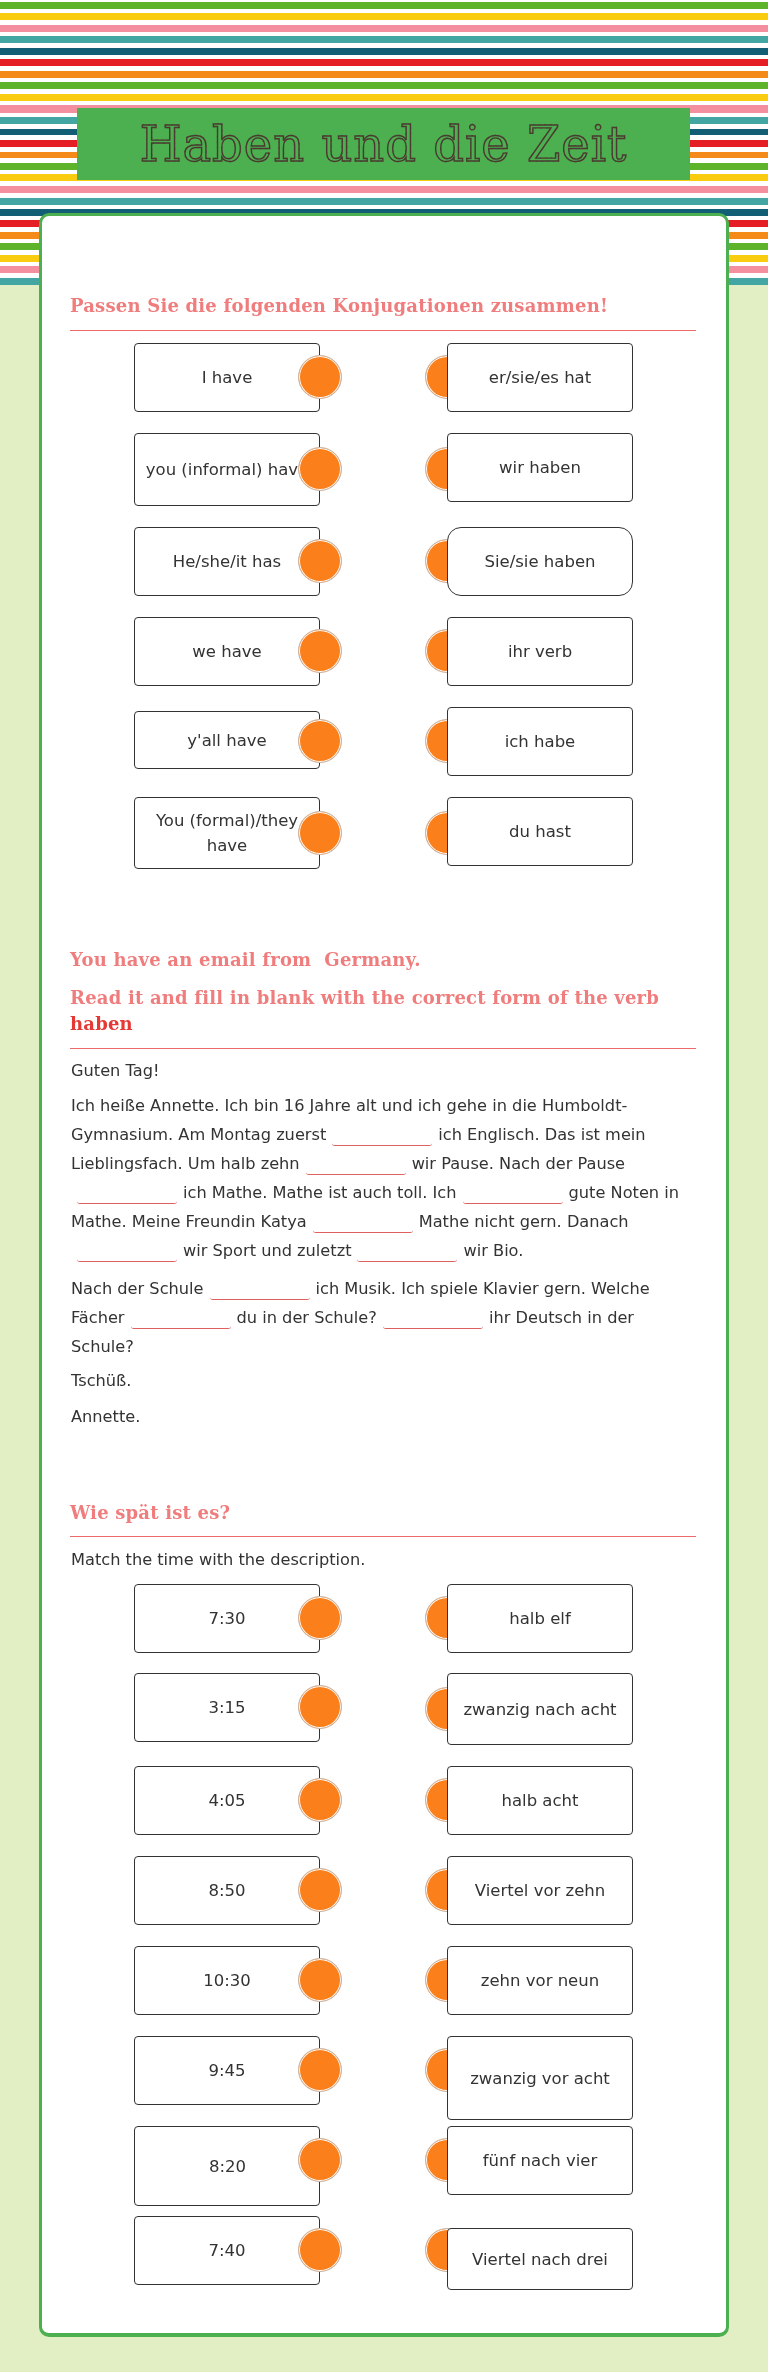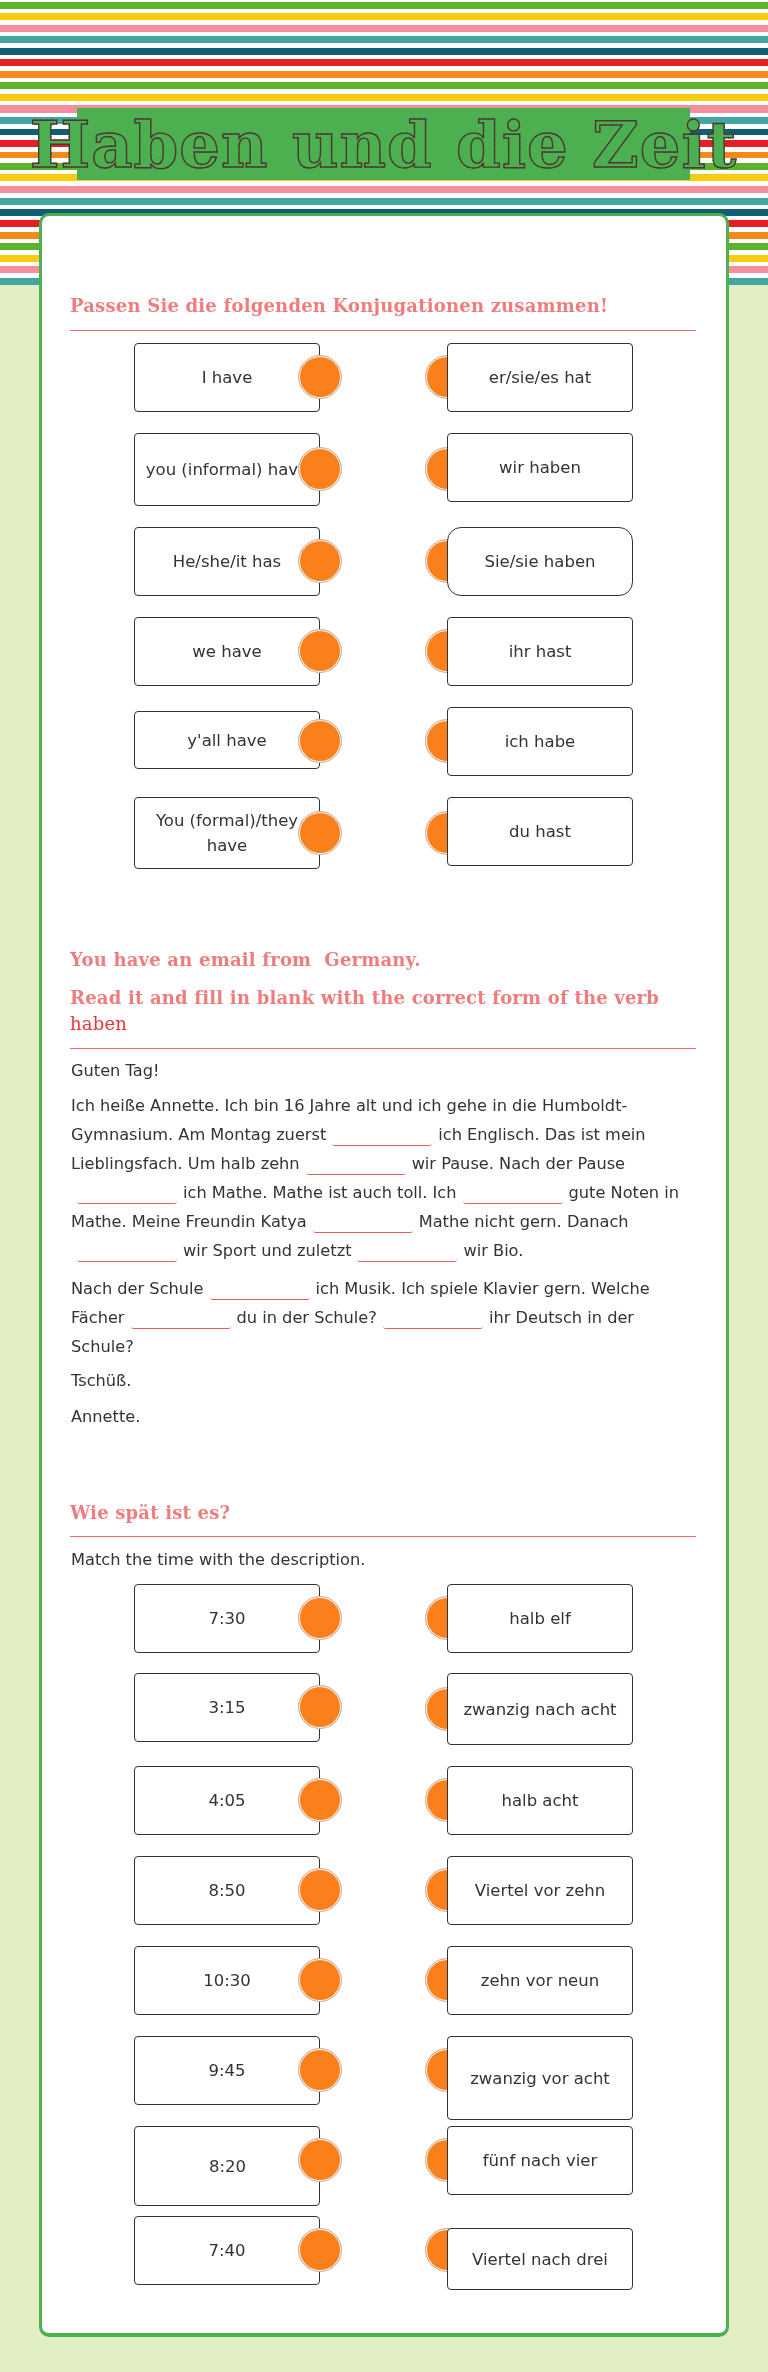--- a/index.html
+++ b/index.html
@@ -24,21 +24,21 @@
       #e51d24 59.5px, #e51d24 66.5px, #ffffff 66.5px, #ffffff 71px,
       #f48a1a 71px, #f48a1a 78px, #ffffff 78px, #ffffff 80.5px);
   }
   .banner {
     position: absolute; left: 77px; top: 108px; width: 613px; height: 72px;
     background: #4caf50;
     display: flex; align-items: center; justify-content: center;
   }
   .banner-title {
     font-family: "DejaVu Serif", serif;
-    font-size: 64px; font-weight: bold;
+    font-size: 48px; font-weight: normal;
     color: #4caf50;
     -webkit-text-stroke: 1.4px #4a3a30;
     letter-spacing: 1px;
     white-space: nowrap;
     background: repeating-linear-gradient(135deg, #5a4636 0 1px, transparent 1px 4px);
     -webkit-background-clip: text;
   }
   .card {
     position: absolute; left: 39px; top: 213px; width: 690px; height: 2124px;
     background: #fff;
@@ -47,21 +47,21 @@
     border-radius: 10px;
   }
   .heading {
     position: absolute; left: 70px; width: 626px;
     font-family: "DejaVu Serif", serif;
     color: #f07d7d;
     font-size: 18px;
     line-height: 26px;
     letter-spacing: 0.2px;
   }
-  .heading strong { color: #e53935; font-weight: normal; }
+  .heading strong { color: #e53935; font-weight: bold; }
   .rule {
     position: absolute; left: 70px; width: 626px; height: 0;
     border-top: 1.5px solid #ef6a6a;
   }
   .pair-row { position: absolute; left: 0; width: 768px; }
   .mbox {
     position: absolute; width: 186px;
     border: 1px solid #333; border-radius: 4px; background: #fff;
     display: flex; align-items: center; justify-content: center;
     text-align: center; font-size: 16.5px; line-height: 25px; color: #333;
@@ -131,21 +131,21 @@
     </div>
 </div>
 
 <div class="pair-row" style="top:617px;">
   <div class="mbox left" style="top:0;height:69px;">
       <span>we have</span>
     </div>
   <div class="dot" style="left:298px;top:12px;"></div>
   <div class="dot" style="left:425px;top:12px;"></div>
   <div class="mbox right" style="top:0;height:69px;">
-      <span>ihr hast</span>
+      <span>ihr verb</span>
     </div>
 </div>
 
 <div class="pair-row" style="top:707px;">
   <div class="mbox left" style="top:4px;height:58px;">
       <span>y'all have</span>
     </div>
   <div class="dot" style="left:298px;top:12px;"></div>
   <div class="dot" style="left:425px;top:12px;"></div>
   <div class="mbox right" style="top:0;height:69px;">

